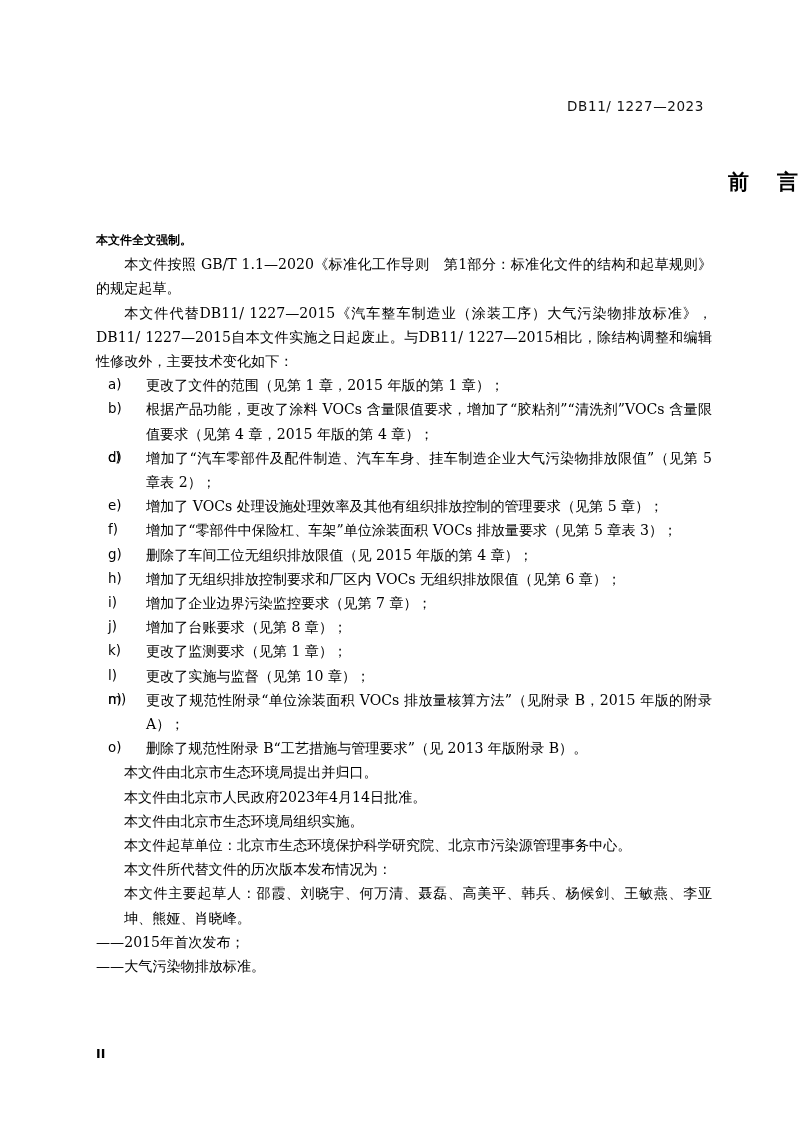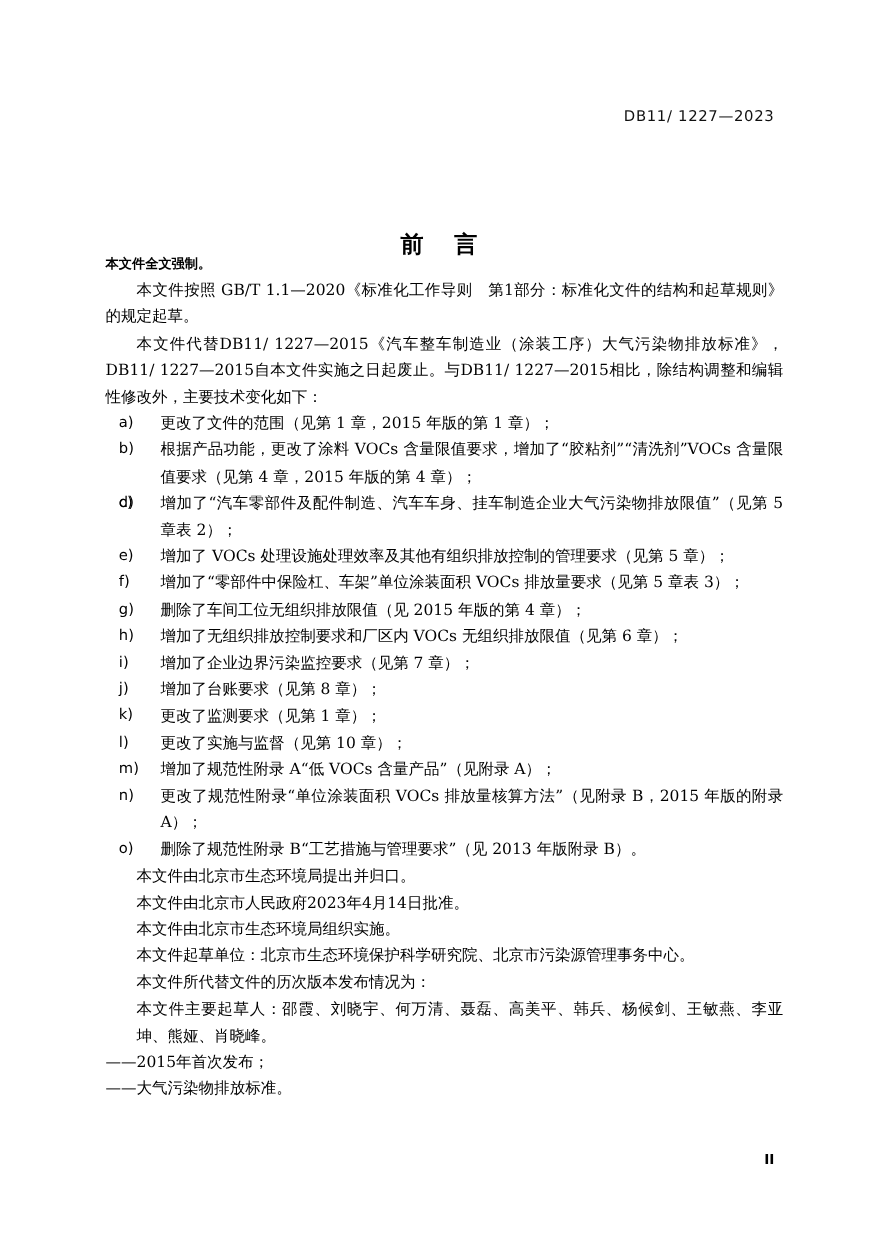--- a/index.html
+++ b/index.html
@@ -33,26 +33,25 @@
     letter-spacing: 0.6px;
     color: #111;
   }
 
   
   .doc-title {
     position: absolute;
     top: 168px;
     left: 0;
     right: 0;
-    text-align: center;
+    text-align: right;
     font-family: "DejaVu Sans", "Liberation Sans", sans-serif;
     font-size: 21px;
     font-weight: 700;
     letter-spacing: 2px;
-    margin-top: 40px;
   }
   .doc-title .gap {
     display: inline-block;
     width: 26px;
   }
 
   
   .content {
     position: absolute;
     top: 228px;
@@ -107,21 +106,21 @@
     margin: 0;
     text-indent: 0;
   }
 
   
   .page-number {
     position: absolute;
     bottom: 72px;
     left: 96px;
     right: 96px;
-    text-align: right;
+    text-align: left;
     font-family: "DejaVu Sans", "Liberation Sans", sans-serif;
     font-size: 12.5px;
     font-weight: 700;
   }
 </style>
 </head>
 <body>
 
 <div class="page">
 
@@ -170,21 +169,21 @@
       <li>
         <span class="marker">j)</span><span>增加了台账要求（见第 8 章）；</span>
       </li>
       <li>
         <span class="marker">k)</span><span>更改了监测要求（见第 1 章）；</span>
       </li>
       <li>
         <span class="marker">l)</span><span>更改了实施与监督（见第 10 章）；</span>
       </li>
       <li>
-        <span class="marker">m)</span><span>增加了规范性附录 A“低 VOCs 含量产品”（见附录 A）；</span>
+        <span class="marker">m)</span>
       </li>
       <li>
         <span class="marker">n)</span><span>更改了规范性附录“单位涂装面积 VOCs 排放量核算方法”（见附录 B，2015 年版的附录 A）；</span>
       </li>
       <li>
         <span class="marker">o)</span><span>删除了规范性附录 B“工艺措施与管理要求”（见 2013 年版附录 B）。</span>
       </li>
     </ol>
 
     <p class="para flush">本文件由北京市生态环境局提出并归口。</p>

